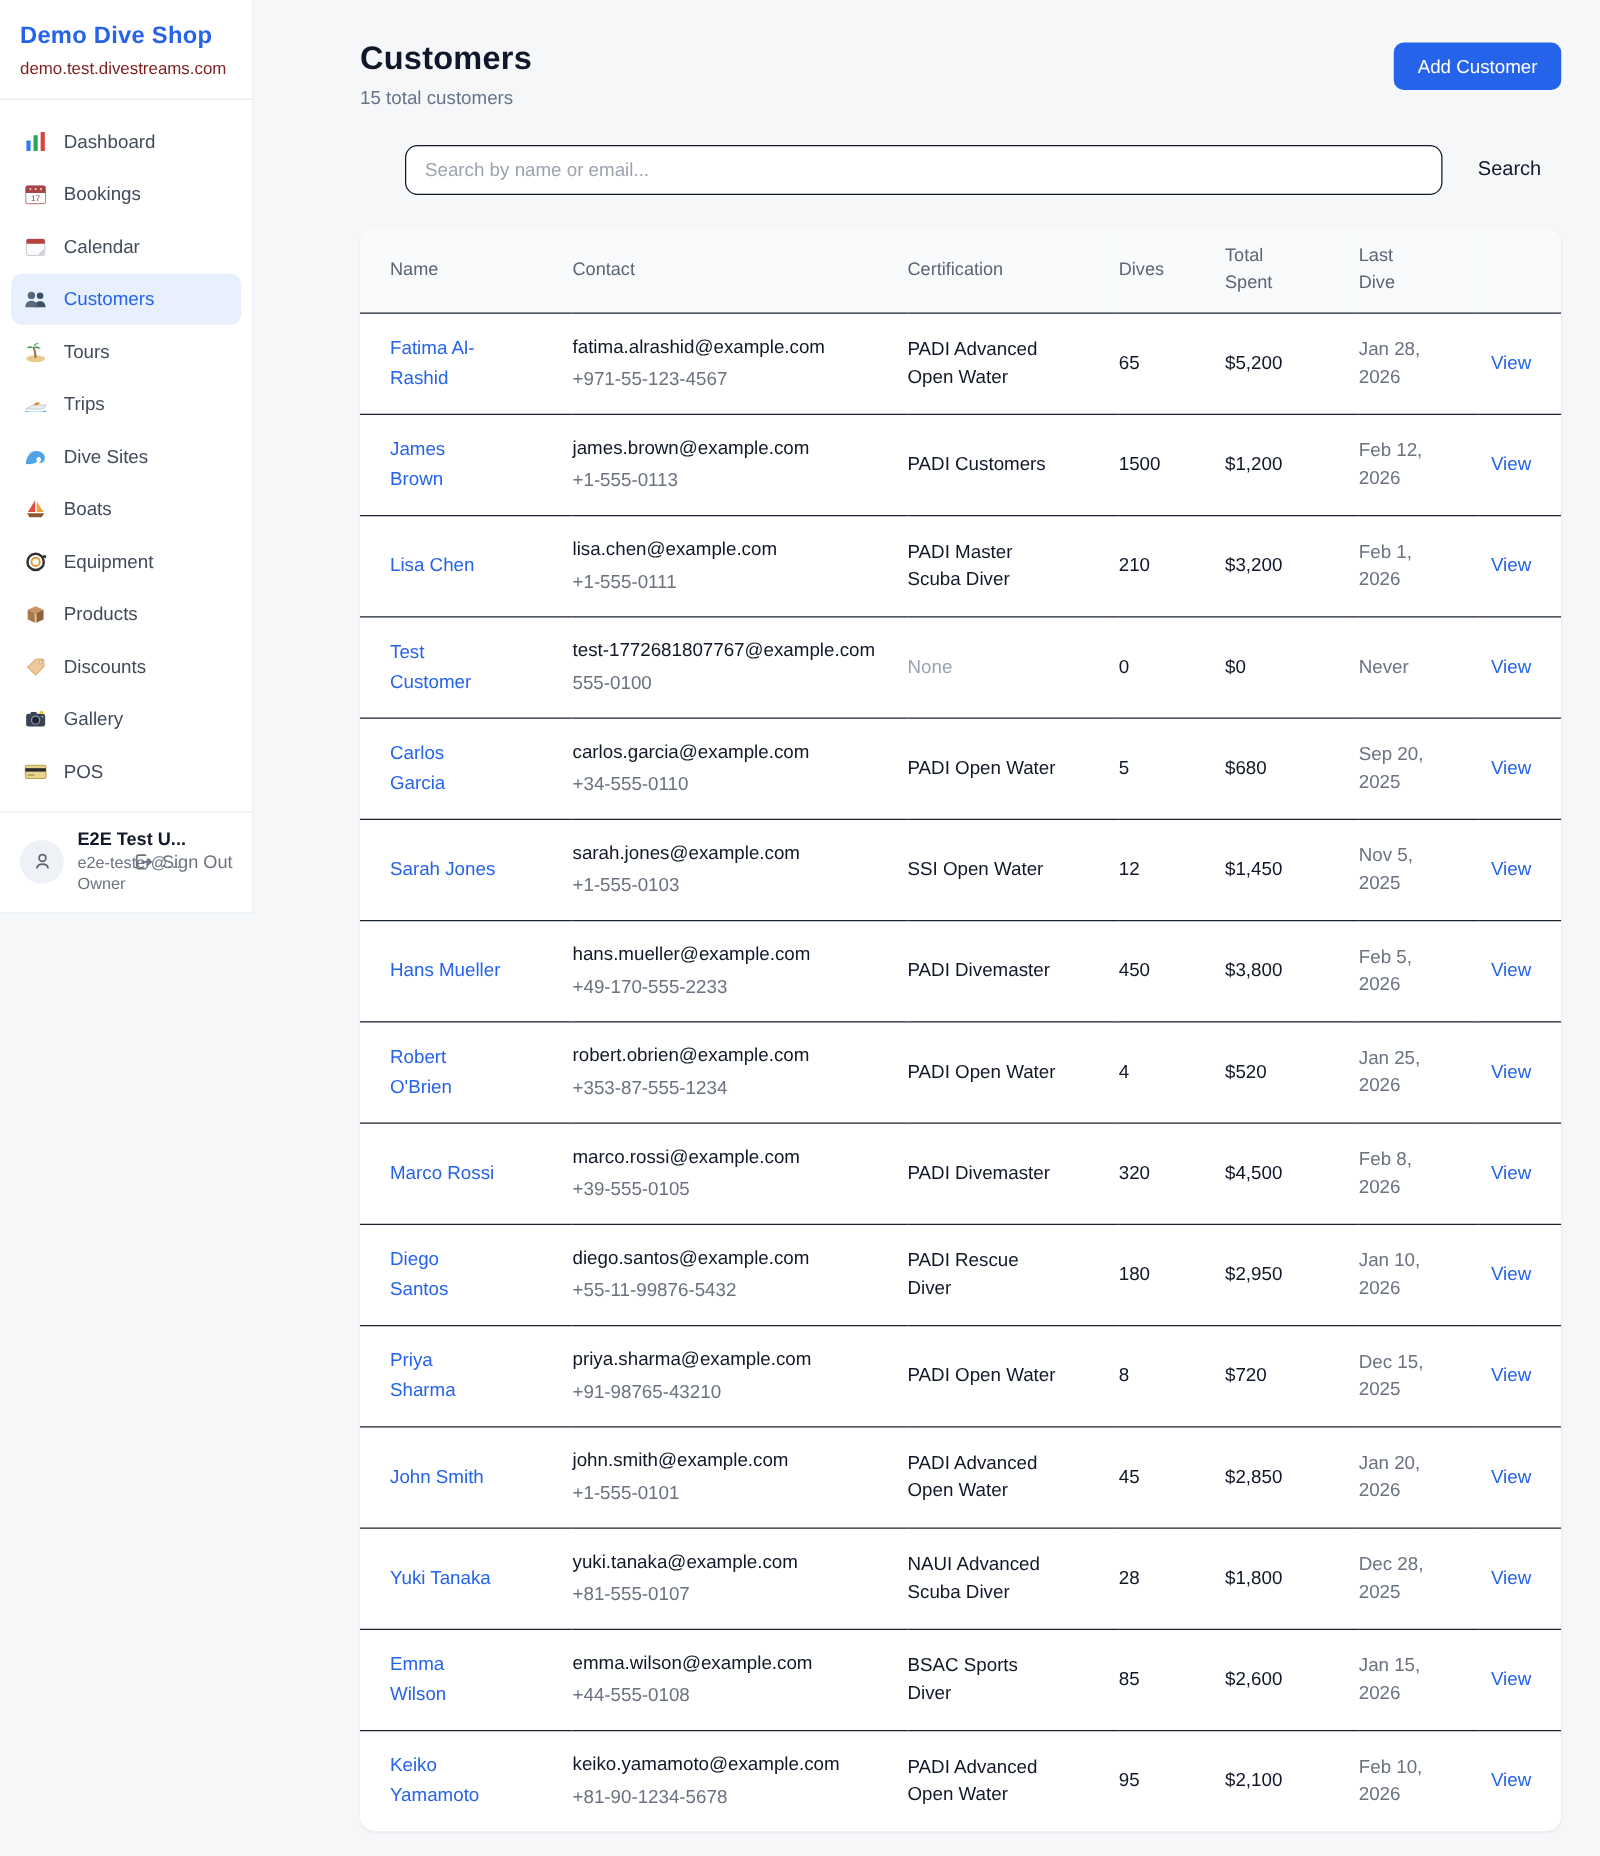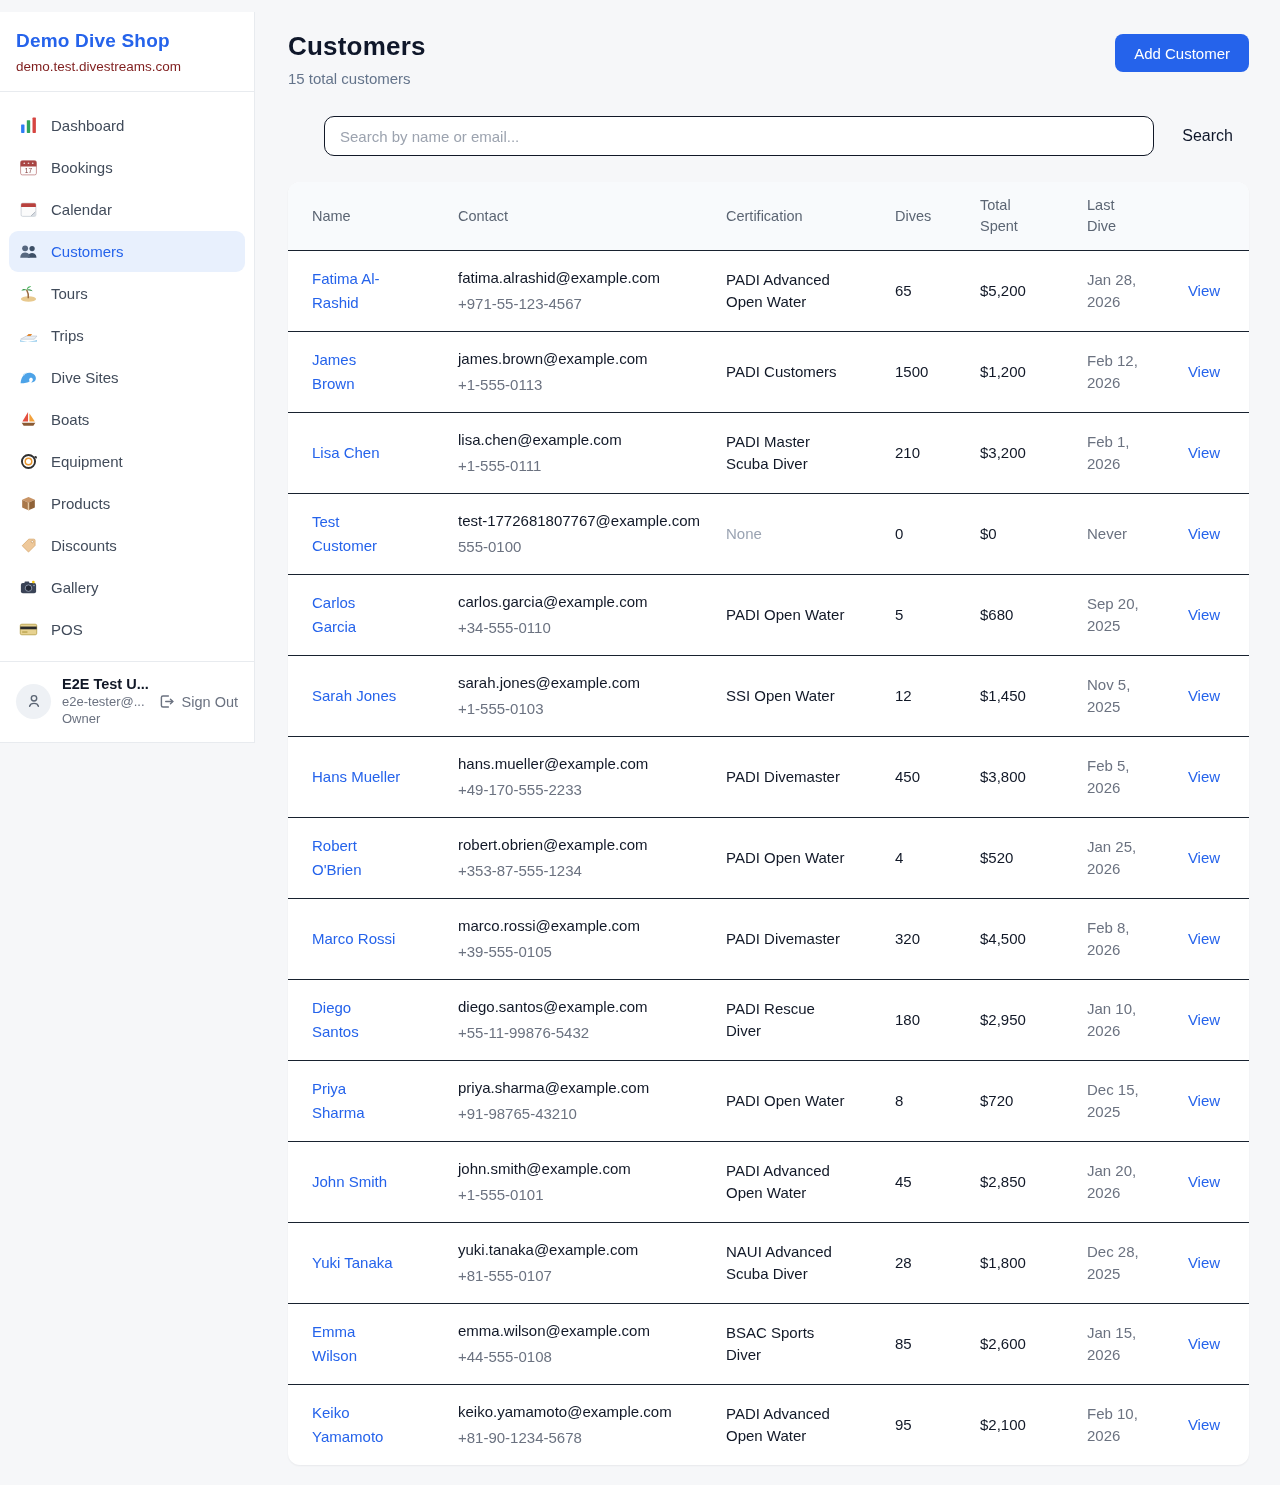--- a/index.html
+++ b/index.html
@@ -7,21 +7,21 @@
   body {
     height:1485px;
     background:#f6f7f9;
     font-family:"Liberation Sans", sans-serif;
     color:#111827;
     position:relative;
     overflow:hidden;
   }
   
   .sidebar {
-    position:absolute; top:12px; left:0; width:255px;
+    position:absolute; top:0; left:0; width:203px;
     background:#ffffff;
     border-right:1px solid #e8ebef;
     border-bottom:1px solid #e8ebef;
   }
   .brand { padding:18px 16px 17px; border-bottom:1px solid #e8ebef; }
   .brand-name { color:#2563eb; font-size:19px; font-weight:bold; letter-spacing:.2px; }
   .brand-domain { margin-top:7px; color:#7f1d1d; font-size:13.5px; }
   .nav { padding:13px 9px 10px; }
   .nav-item {
     display:flex; align-items:center; gap:13px;
@@ -101,21 +101,21 @@
     border-top:1px solid #18222f;
   }
   tbody tr:first-child td { border-top:none; }
   a { text-decoration:none; }
   .name-link { color:#2563eb; font-weight:500; display:inline-block; max-width:90px; line-height:1.6; }
   .email { color:#111827; overflow-wrap:break-word; }
   .phone { color:#6b7280; margin-top:3px; }
   .cert-span { display:inline-block; max-width:124px; }
   .cert-none { color:#9aa3b2; }
   .date-cell { color:#6b7280; }
-  .view-cell { text-align:center; padding-right:24px !important; }
+  .view-cell { text-align:right; padding-right:24px !important; }
   .view-link { color:#2563eb; }
 </style>
 </head>
 <body>
 
 <aside class="sidebar">
   <div class="brand">
     <div class="brand-name">Demo Dive Shop</div>
     <div class="brand-domain">demo.test.divestreams.com</div>
   </div>

